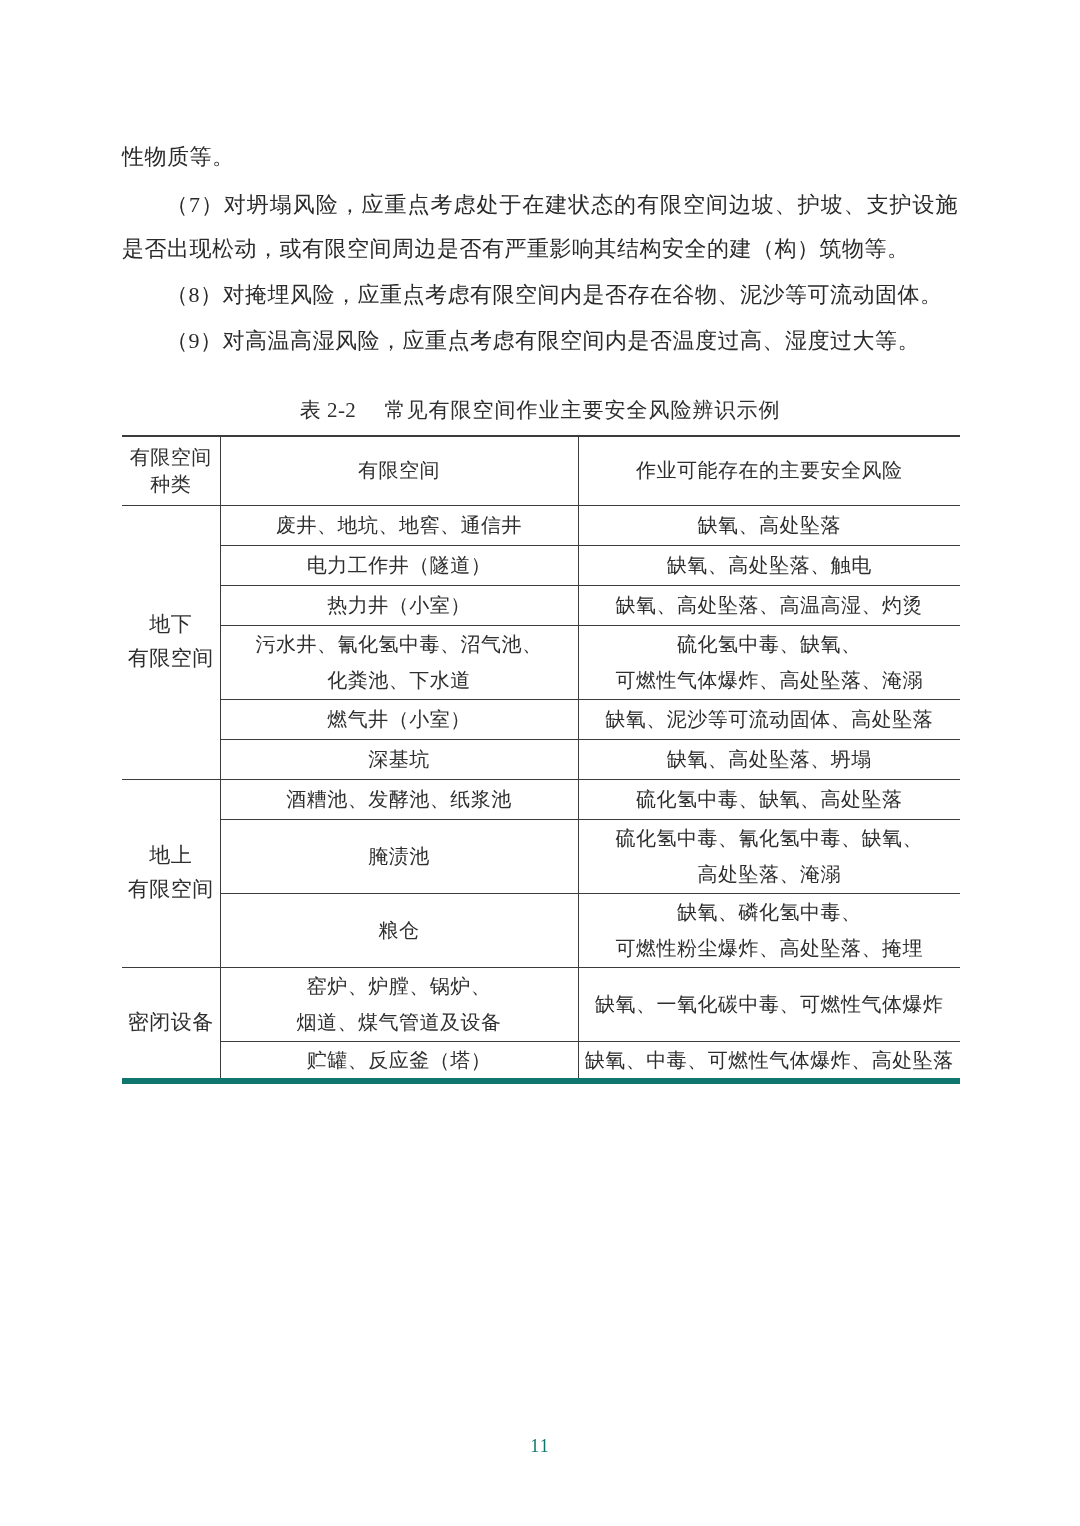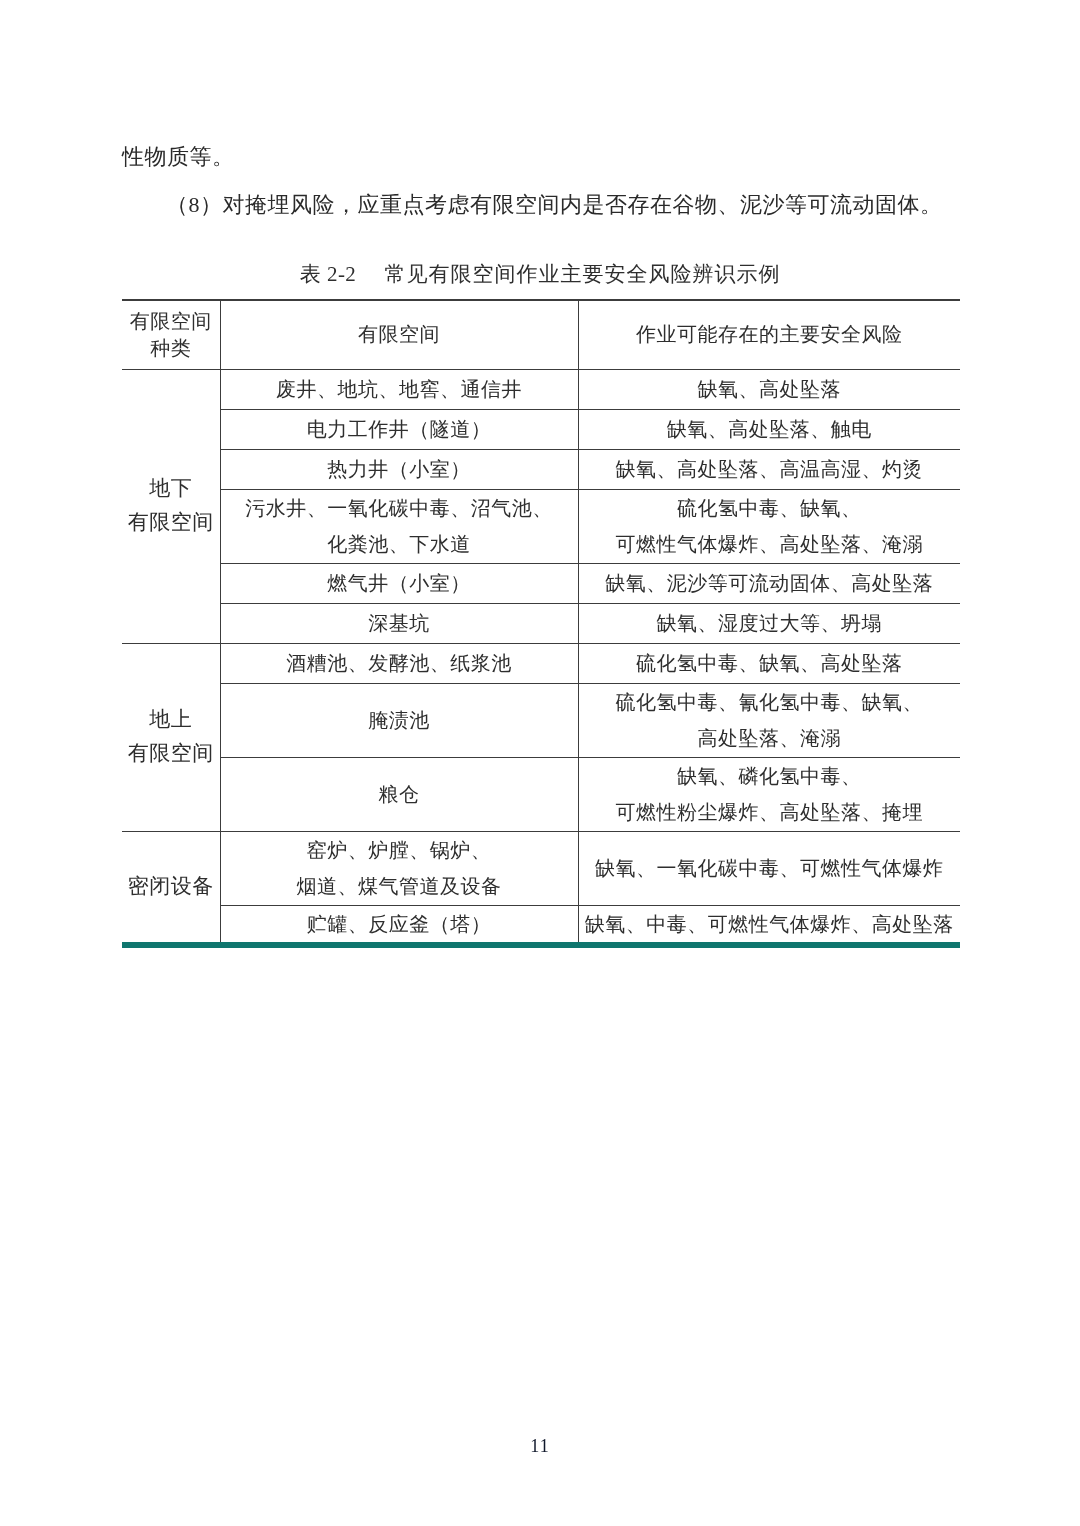--- a/index.html
+++ b/index.html
@@ -74,31 +74,33 @@
   td.cat  { border-bottom: 1px solid #3c3c3c; line-height: 1.6; font-size: 21px; }
   .b-r { border-right: 1px solid #3c3c3c; }
   td.c2cell { line-height: 1.8; }
   td.c3cell { line-height: 1.8; }
   .page-number {
     position: absolute;
     left: 0; right: 0;
     top: 1428px;
     text-align: center;
     font-size: 18px;
-    color: #0f172a;
+    color: #0f766e;
     letter-spacing: 1px;
   }
 </style>
 </head>
 <body>
 
 <div class="page">
 
   <p class="body cont">性物质等。</p>
+  <p class="body item">（7）对坍塌风险，应重点考虑处于在建状态的有限空间边坡、护坡、支护设施是否出现松动，或有限空间周边是否有严重影响其结构安全的建（构）筑物等。</p>
   <p class="body item">（8）对掩埋风险，应重点考虑有限空间内是否存在谷物、泥沙等可流动固体。</p>
+  <p class="body item">（9）对高温高湿风险，应重点考虑有限空间内是否温度过高、湿度过大等。</p>
 
 
 
   <div class="caption"><span class="cap-label">表 2-2</span><span>常见有限空间作业主要安全风险辨识示例</span></div>
 
   <table class="risk-table">
     <colgroup>
         <col class="c1">
         <col class="c2">
         <col class="c3">
@@ -121,32 +123,32 @@
       </tr>
       <tr class="r-s">
         <td class="cell b-r c2cell">电力工作井（隧道）</td>
         <td class="cell c3cell">缺氧、高处坠落、触电</td>
       </tr>
       <tr class="r-s">
         <td class="cell b-r c2cell">热力井（小室）</td>
         <td class="cell c3cell">缺氧、高处坠落、高温高湿、灼烫</td>
       </tr>
       <tr class="r-d">
-        <td class="cell b-r c2cell">污水井、一氧化碳中毒、沼气池、
+        <td class="cell b-r c2cell">污水井、氰化氢中毒、沼气池、
 化粪池、下水道</td>
         <td class="cell c3cell">硫化氢中毒、缺氧、
 可燃性气体爆炸、高处坠落、淹溺</td>
       </tr>
       <tr class="r-s">
         <td class="cell b-r c2cell">燃气井（小室）</td>
         <td class="cell c3cell">缺氧、泥沙等可流动固体、高处坠落</td>
       </tr>
       <tr class="r-s">
         <td class="cell b-r c2cell">深基坑</td>
-        <td class="cell c3cell">缺氧、湿度过大等、坍塌</td>
+        <td class="cell c3cell">缺氧、高处坠落、坍塌</td>
       </tr>
 
       <tr class="r-s">
         <td class="cat b-r" rowspan="3">地上
 有限空间</td>
         <td class="cell b-r c2cell">酒糟池、发酵池、纸浆池</td>
         <td class="cell c3cell">硫化氢中毒、缺氧、高处坠落</td>
       </tr>
       <tr class="r-d">
         <td class="cell b-r c2cell">腌渍池</td>

